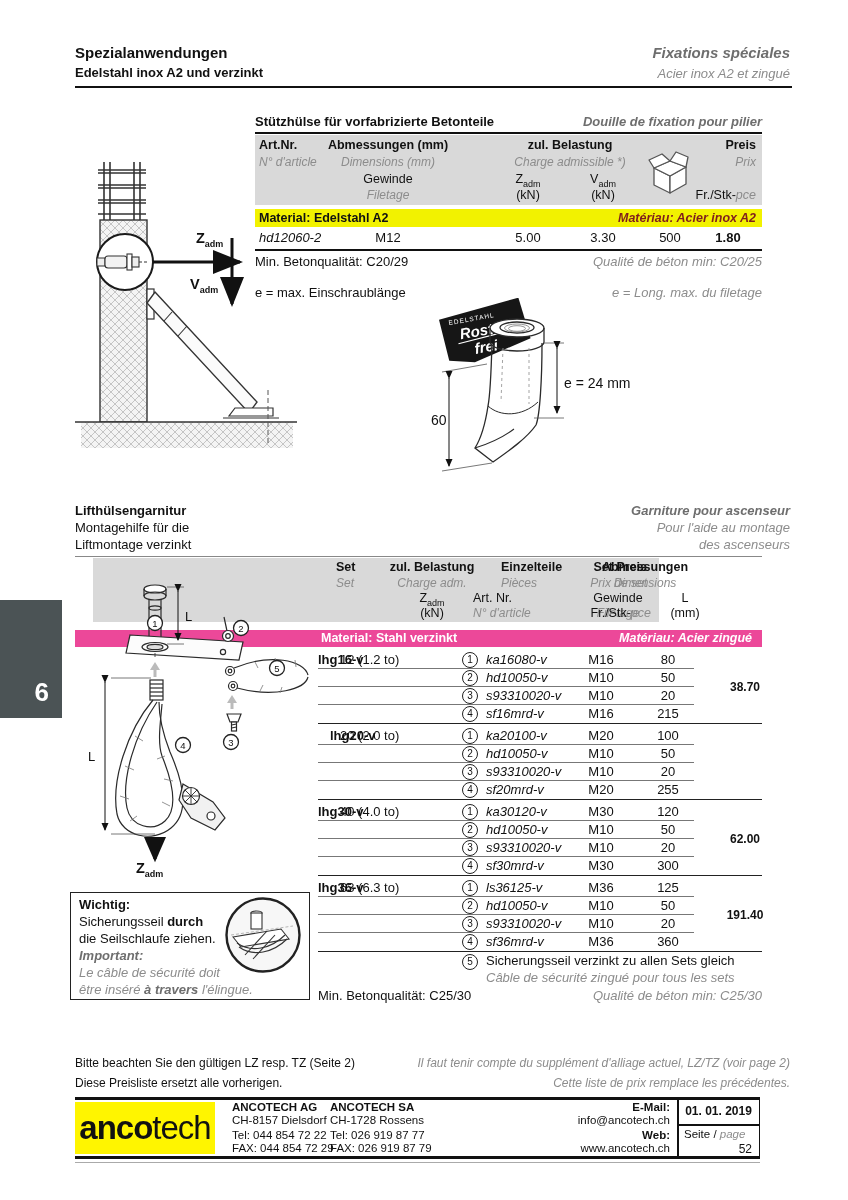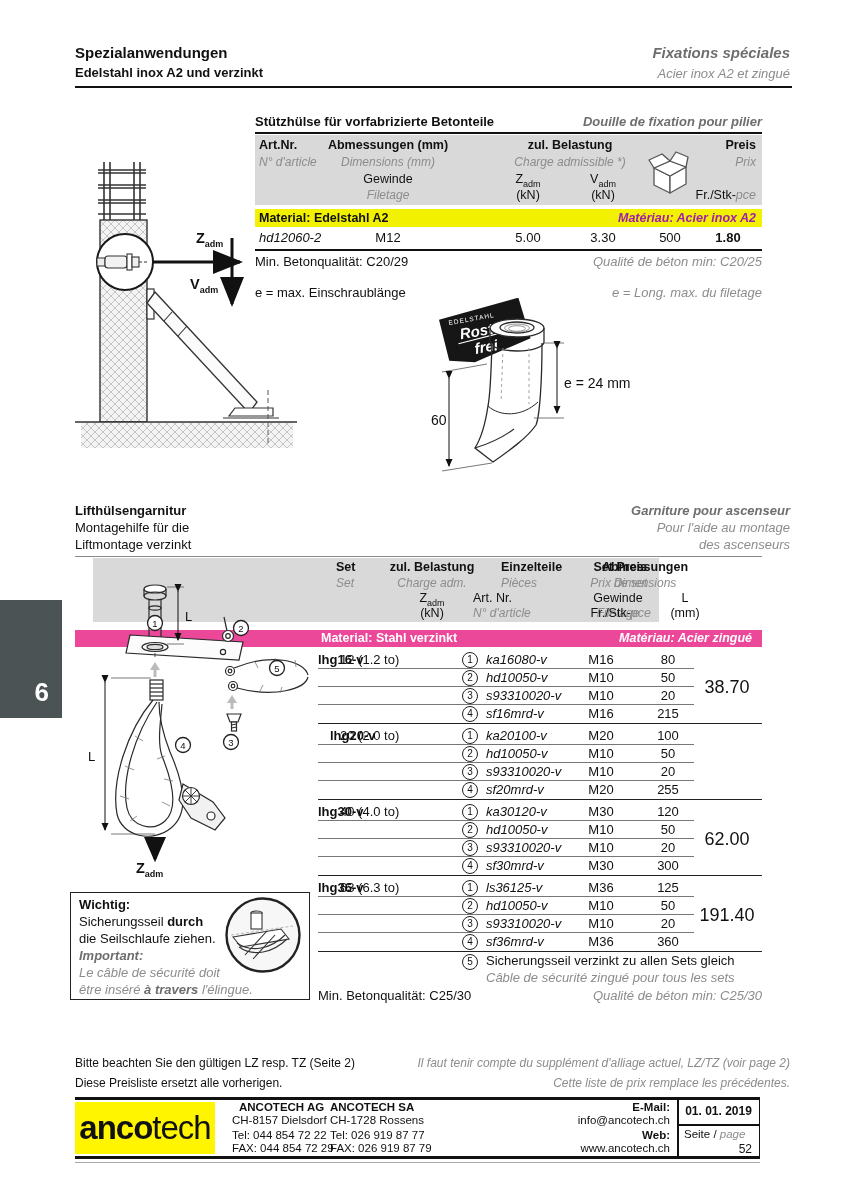--- a/index.html
+++ b/index.html
@@ -13,22 +13,22 @@
   .fs11{font-size:11.5px;} .fs12{font-size:12px;} .fs125{font-size:12.5px;}
   .fs13{font-size:13px;} .fs14{font-size:14.5px;} .fs15{font-size:15px;}
   .ctr{text-align:center;} .rt{text-align:right;}
   .rule{background:#111;}
   .band{background:#d9d9d9;}
   .sub{font-size:9px;}
   .cn{position:absolute;width:14px;height:14px;border:1.4px solid #222;border-radius:50%;
       font-size:10px;line-height:14px;text-align:center;background:#fff;font-style:normal;color:#111;}
   .rl{position:absolute;left:0;width:376px;height:1px;background:#777;}
   .grp{position:absolute;left:318px;width:444px;height:72px;border-bottom:1.5px solid #222;}
-  .price{position:absolute;left:376px;top:0;width:66px;height:72px;display:flex;
-         align-items:center;justify-content:center;font-weight:normal;font-size:18px;}
+  .price{position:absolute;left:394px;top:0;width:66px;height:72px;display:flex;
+         align-items:center;justify-content:center;font-weight:bold;font-size:12px;}
   .whitebar{color:#fff;}
   svg{display:block;}
   .svgt{font-family:"Liberation Sans","DejaVu Sans",sans-serif;}
 </style>
 </head>
 <body>
 
 <div class="page">
 
   <div class="abs b fs15" style="left:75px;top:44px">Spezialanwendungen</div>
@@ -122,21 +122,21 @@
         <polygon points="23,29 39,20 39,37 23,46"></polygon>
         <polygon points="7,21 23,14 39,20 23,29"></polygon>
         <polygon points="7,21 2,13 15,7 23,14"></polygon>
         <polygon points="23,14 29,5 41,10 39,20"></polygon>
       </g>
     </svg>
   </div>
 
   <div class="abs" style="left:255px;top:209px;width:507px;height:18px;background:#f2f200">
     <span class="abs b fs125" style="left:4px;top:2px">Material: Edelstahl A2</span>
-    <span class="abs fs125 it b" style="right:6px;top:2px;color:#a21caf">Matériau: Acier inox A2</span>
+    <span class="abs fs125 it b" style="right:6px;top:2px;color:#7f1d1d">Matériau: Acier inox A2</span>
   </div>
 
   <span class="abs it fs13" style="left:259px;top:230px">hd12060-2</span>
   <span class="abs fs13 ctr" style="left:318px;top:230px;width:140px">M12</span>
   <span class="abs fs13 ctr" style="left:493px;top:230px;width:70px">5.00</span>
   <span class="abs fs13 ctr" style="left:568px;top:230px;width:70px">3.30</span>
   <span class="abs fs13 ctr" style="left:640px;top:230px;width:60px">500</span>
   <span class="abs b fs13 ctr" style="left:694px;top:230px;width:68px">1.80</span>
   <div class="abs rule" style="left:255px;top:249px;width:507px;height:1.5px"></div>
 
@@ -465,21 +465,21 @@
   <div class="abs fs12" style="left:75px;top:1056px">Bitte beachten Sie den gültigen LZ resp. TZ (Seite 2)</div>
   <div class="abs fs12" style="left:75px;top:1076px">Diese Preisliste ersetzt alle vorherigen.</div>
   <div class="abs fr fs12" style="right:58px;top:1056px">Il faut tenir compte du supplément d'alliage actuel, LZ/TZ (voir page 2)</div>
   <div class="abs fr fs12" style="right:58px;top:1076px">Cette liste de prix remplace les précédentes.</div>
 
   <div class="abs rule" style="left:75px;top:1097px;width:685px;height:2.5px"></div>
   <div class="abs" style="left:75px;top:1102px;width:140px;height:52px;background:#fff500;display:flex;align-items:center;justify-content:center">
     <span style="font-size:33px;letter-spacing:-1px;color:#111"><span class="b">anco</span><span>tech</span></span>
   </div>
 
-  <div class="abs fs11 b" style="left:239px;top:1101px">ANCOTECH AG</div>
+  <div class="abs fs11 b" style="left:232px;top:1101px">ANCOTECH AG</div>
   <div class="abs fs11" style="left:232px;top:1114px">CH-8157 Dielsdorf</div>
   <div class="abs fs11" style="left:232px;top:1129px">Tel:  044 854 72 22</div>
   <div class="abs fs11" style="left:232px;top:1142px">FAX: 044 854 72 29</div>
 
   <div class="abs fs11 b" style="left:330px;top:1101px">ANCOTECH SA</div>
   <div class="abs fs11" style="left:330px;top:1114px">CH-1728 Rossens</div>
   <div class="abs fs11" style="left:330px;top:1129px">Tel:  026 919 87 77</div>
   <div class="abs fs11" style="left:330px;top:1142px">FAX: 026 919 87 79</div>
 
   <div class="abs fs11 b rt" style="left:470px;top:1101px;width:200px">E-Mail:</div>

